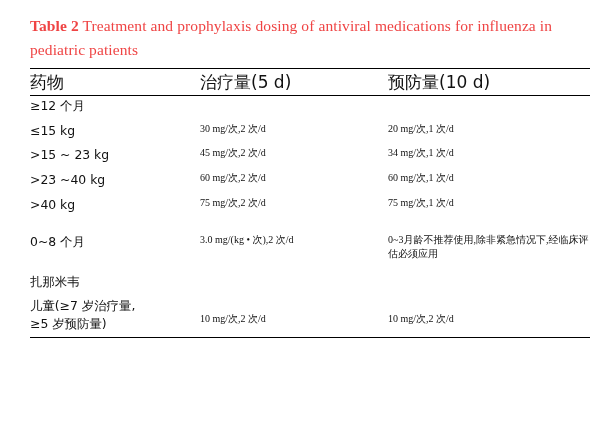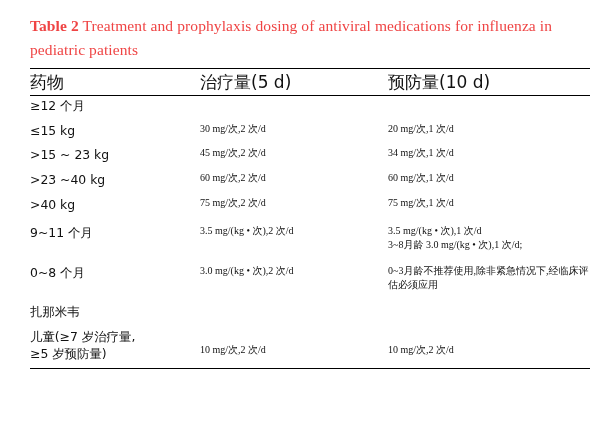--- a/index.html
+++ b/index.html
@@ -137,26 +137,20 @@
           <td colspan="3"></td>
         </tr>
       <tr>
         <td class="col1 cn ind2">&gt;40 kg</td>
         <td class="col2 val">75 mg/次,2 次/d</td>
         <td class="col3 val wrapcell">75 mg/次,1 次/d</td>
       </tr>
       <tr class="spacer-row">
           <td colspan="3"></td>
         </tr>
-      <tr>
-        <td class="col1 cn ind1">9~11 个月</td>
-        <td class="col2 val">3.5 mg/(kg • 次),2 次/d</td>
-        <td class="col3 val wrapcell" style="white-space: pre-line;">3.5 mg/(kg • 次),1 次/d
-3~8月龄 3.0 mg/(kg • 次),1 次/d;</td>
-      </tr>
       <tr class="spacer-row">
           <td colspan="3"></td>
         </tr>
       <tr>
         <td class="col1 cn ind1">0~8 个月</td>
         <td class="col2 val">3.0 mg/(kg • 次),2 次/d</td>
         <td class="col3 val wrapcell">0~3月龄不推荐使用,除非紧急情况下,经临床评估必须应用</td>
       </tr>
       <tr class="spacer-row">
           <td colspan="3"></td>

